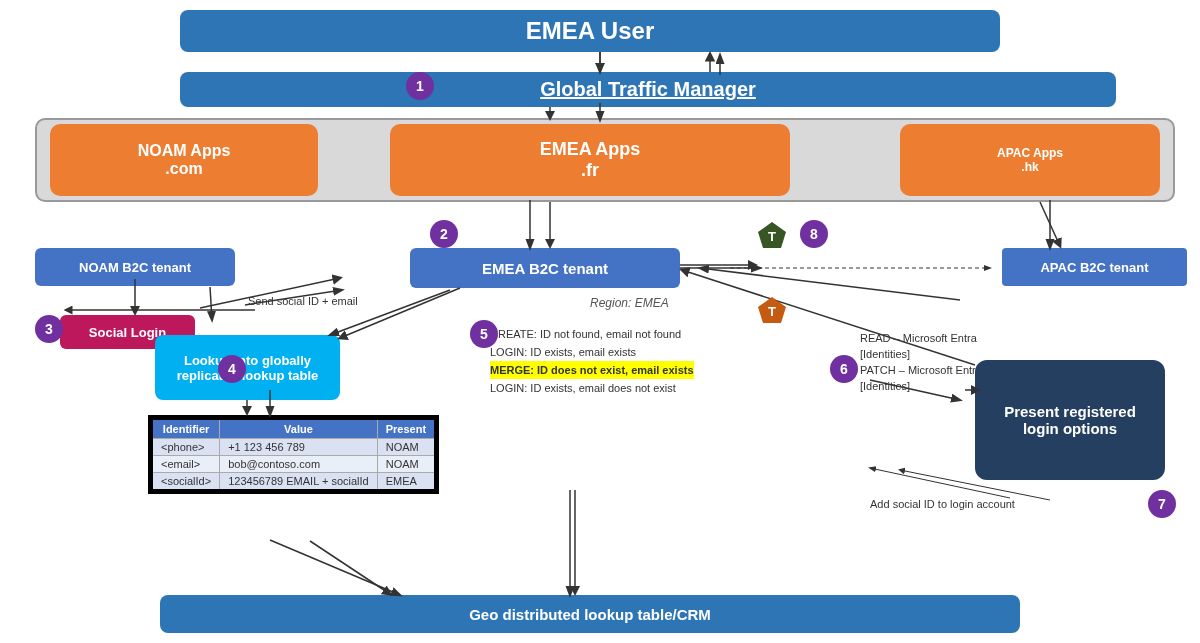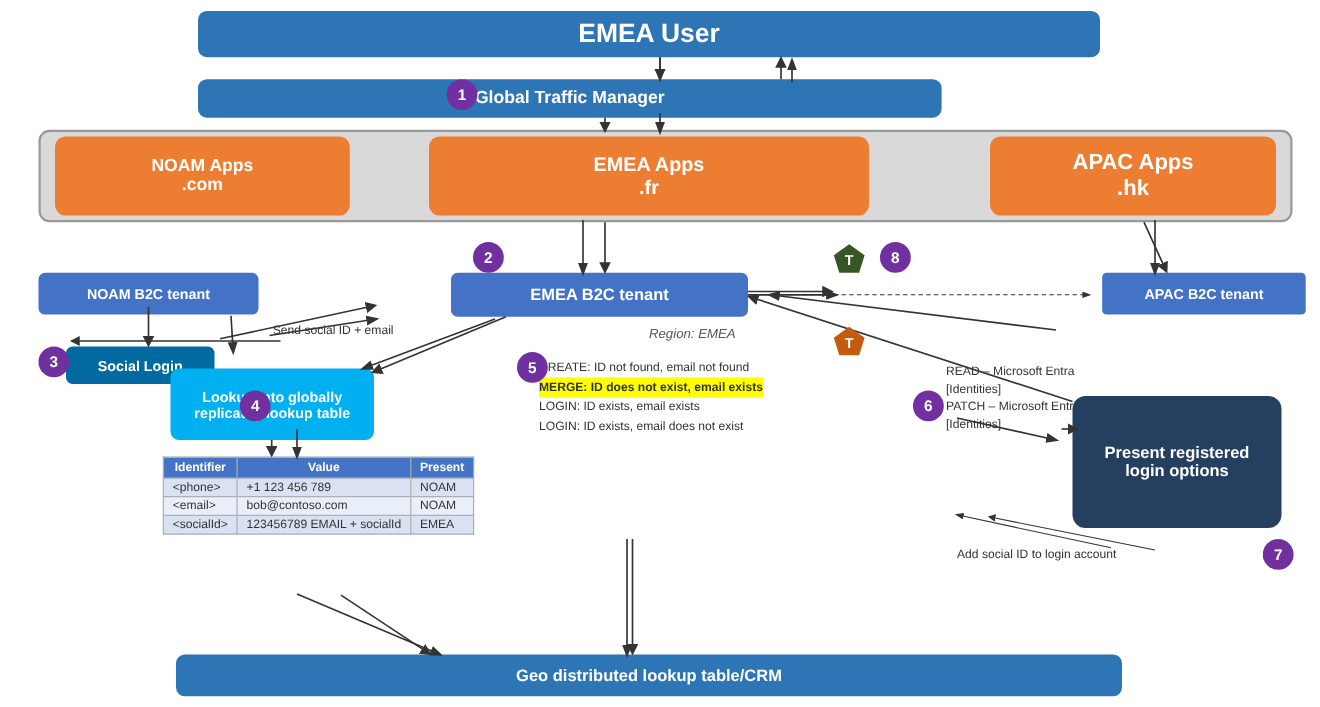--- a/index.html
+++ b/index.html
@@ -32,21 +32,21 @@
 
     
     .blue { background: #2E75B6; }
     .blue-steel { background: #4472C4; }
 
     
     .orange { background: #ED7D31; }
 
     
     .gray-box {
-      background: #0369a1;
+      background: #be185d;
       border-radius: 6px;
       color: #fff;
       font-weight: 600;
       display: flex;
       align-items: center;
       justify-content: center;
     }
 
     
     .teal-box {
@@ -70,22 +70,22 @@
       display: flex;
       align-items: center;
       justify-content: center;
     }
 
     
     .lookup-table {
       position: absolute;
       border-collapse: collapse;
       font-size: 11px;
-      background: #e5e5e5;
-      border: 1px solid #000000;
+      background: #0f172a;
+      border: 5px solid #000000;
       padding-left: 42px;
     }
     .lookup-table th {
       background: #4472C4;
       color: #fff;
       padding: 3px 8px;
       border: 1px solid #aaa;
       font-weight: 600;
     }
     .lookup-table td {
@@ -206,37 +206,37 @@
   </svg>
 
   <div class="box blue" style="left:180px;top:10px;width:820px;height:42px;font-size:24px;">
     <span>EMEA User</span>
   </div>
 
   <div class="badge" style="left:406px;top:72px;">
     <span>1</span>
   </div>
 
-  <div class="box blue" style="left:180px;top:72px;width:676px;height:35px;font-size:16px;">
+  <div class="box blue" style="left:180px;top:72px;width:936px;height:35px;font-size:20px;text-decoration:underline;">
     <span>Global Traffic Manager</span>
   </div>
 
   <div class="apps-container" style="left:35px;top:118px;width:1140px;height:84px;"></div>
 
   <div class="box orange" style="left:50px;top:124px;width:268px;height:72px;font-size:16px;border-radius:10px;">
     <span style="white-space:pre-line;">NOAM Apps
 .com</span>
   </div>
 
   <div class="box orange" style="left:390px;top:124px;width:400px;height:72px;font-size:18px;border-radius:10px;">
     <span style="white-space:pre-line;">EMEA Apps
 .fr</span>
   </div>
 
-  <div class="box orange" style="left:900px;top:124px;width:260px;height:72px;font-size:20px;border-radius:10px;text-align:center;">
+  <div class="box orange" style="left:900px;top:124px;width:260px;height:72px;font-size:12px;border-radius:10px;text-align:center;">
     <span style="white-space:pre-line;">APAC Apps
 .hk</span>
   </div>
 
   <div class="badge" style="left:430px;top:220px;">
     <span>2</span>
   </div>
 
   <div class="box blue-steel" style="left:35px;top:248px;width:200px;height:38px;font-size:13px;border-radius:6px;text-align:center;">
     <span>NOAM B2C tenant</span>
@@ -300,22 +300,22 @@
   <div class="badge" style="left:470px;top:320px;">
     <span>5</span>
   </div>
 
   <div class="region-label" style="left:590px;top:296px;">
     <span>Region: EMEA</span>
   </div>
 
   <div class="label" style="left:490px;top:325px;font-size:11px;line-height:18px;">
     <div>CREATE: ID not found, email not found</div>
+    <div>LOGIN: ID exists, email exists</div>
     <div style="background:#FFFF00;font-weight:600;">MERGE: ID does not exist, email exists</div>
-    <div>LOGIN: ID exists, email exists</div>
     <div>LOGIN: ID exists, email does not exist</div>
   </div>
 
   <div class="badge" style="left:830px;top:355px;">
     <span>6</span>
   </div>
 
   <div class="label" style="left:860px;top:330px;font-size:11px;line-height:16px;max-width:145px;">
     <div>READ – Microsoft Entra [Identities]</div>
     <div>PATCH – Microsoft Entra [Identities]</div>

